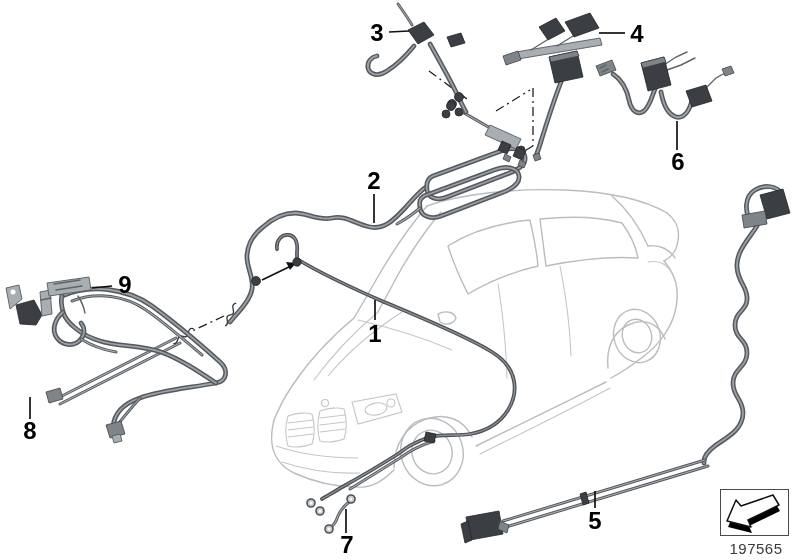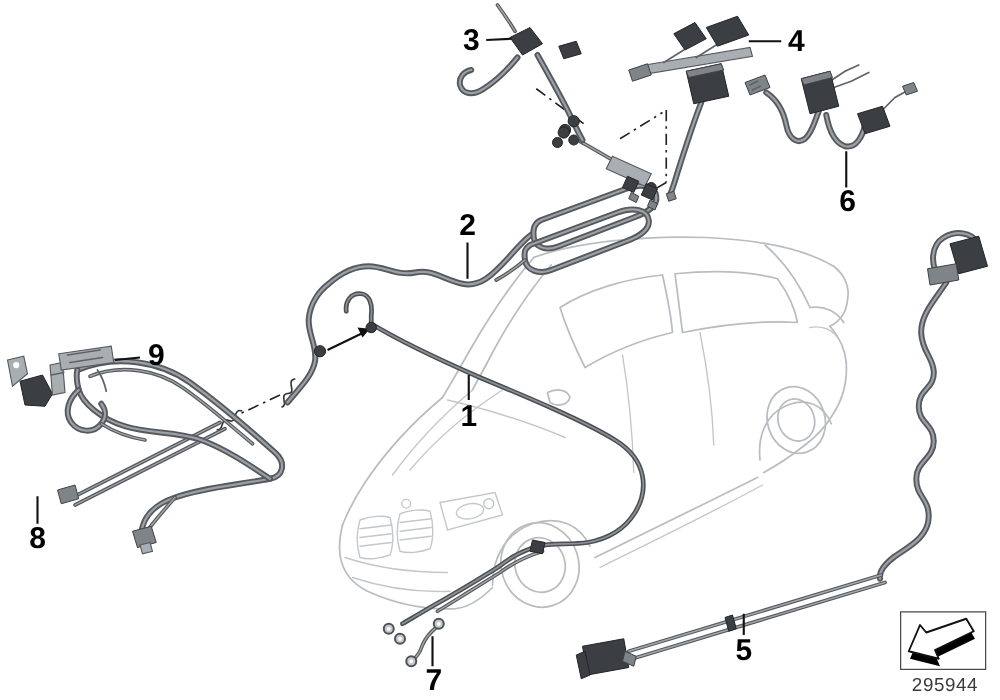--- a/index.html
+++ b/index.html
@@ -290,15 +290,15 @@
 <div class="callout" style="left:30px;top:431px">8</div>
 <div class="callout" style="left:125px;top:285px">9</div>
 
 <div class="thumb">
   <svg width="67" height="45" viewBox="0 0 67 45">
     <polygon points="7,37 16,16 21,22 53,11 59,21 28,36 31,43" fill="#000"></polygon>
     <polygon points="6,31 15,10 20,16 52,5 58,15 27,30 30,37" fill="#fff" stroke="#111" stroke-width="1.5" stroke-linejoin="round"></polygon>
   </svg>
 </div>
 
-<div class="partnum">295944</div>
+<div class="partnum">197565</div>
 
 </div>
 
 </body></html>

